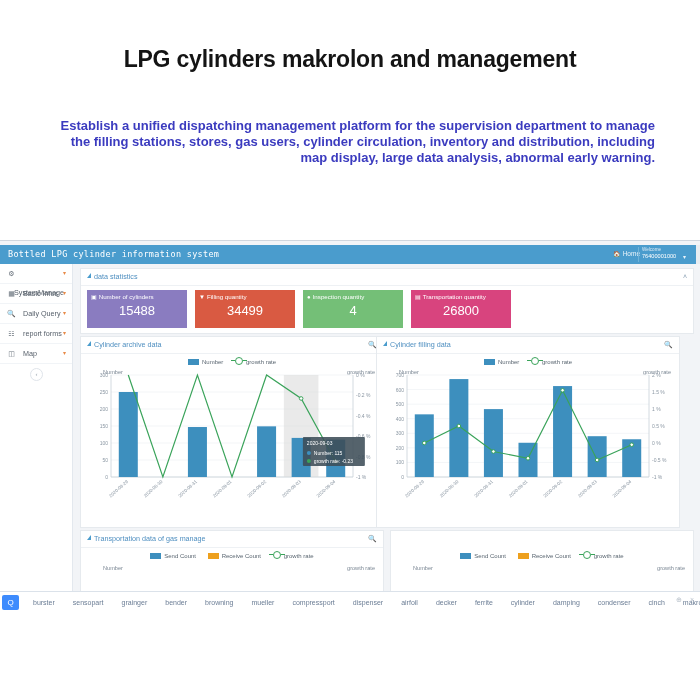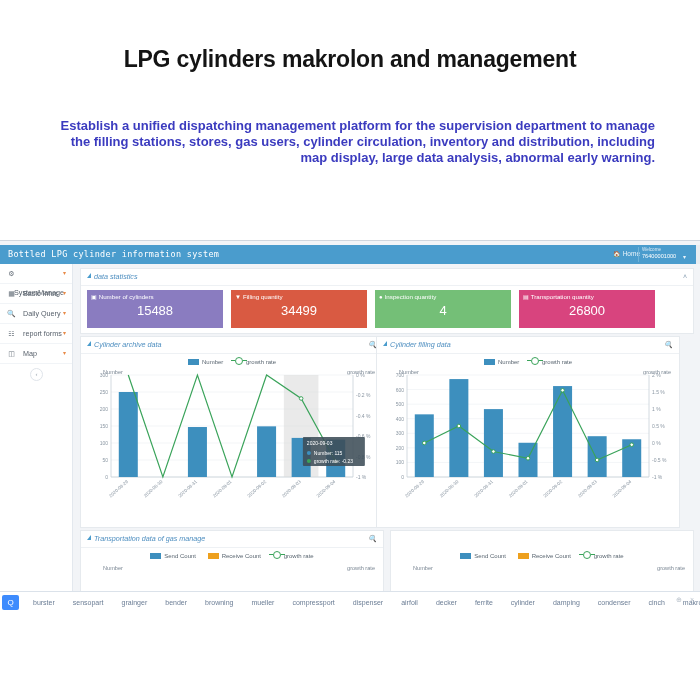--- a/index.html
+++ b/index.html
@@ -65,32 +65,32 @@
     position:absolute;left:30px;top:104px;width:11px;height:11px;border-radius:50%;
     border:1px solid #dfe4ea;color:#9aa4ae;font-size:6px;line-height:10px;text-align:center;
   }
 
   
   #content{position:absolute;left:72px;top:23px;width:628px;height:350px;}
 
   .panel{background:#ffffff;border:1px solid #e6eaee;position:absolute;}
   .panel-head{
     height:16px;line-height:16px;border-bottom:1px solid #eef1f4;
-    font-size:7.2px;color:#4f8fc0;padding-left:6px;position:relative;font-style:italic;
+    font-size:7.2px;color:#4f8fc0;padding-left:6px;position:relative;
   }
   .panel-head .tri{
     display:inline-block;width:0;height:0;margin-right:3px;
     border-left:4px solid transparent;border-bottom:5px solid #4a9ccd;vertical-align:1px;
   }
   .panel-head .act{position:absolute;right:6px;top:0;font-size:7px;color:#8aa0b4;}
 
   
   #stats-panel{left:8px;top:4px;width:612px;height:64px;}
   .cards{position:absolute;left:6px;top:21px;display:flex;gap:8px;}
-  .card{width:100px;height:38px;color:#ffffff;position:relative;padding-left:36px;}
+  .card{width:100px;height:38px;color:#ffffff;position:relative;}
   .card .ctitle{position:absolute;left:4px;top:3px;font-size:6.2px;white-space:nowrap;}
   .card .ctitle .ci{margin-right:2px;font-size:6px;}
   .card .cval{position:absolute;left:0;top:13px;width:100%;text-align:center;font-size:13px;font-weight:300;}
 
   
   #chart1-panel{left:8px;top:72px;width:302px;height:190px;}
   #chart2-panel{left:304px;top:72px;width:302px;height:190px;}
   #chart3-panel{left:8px;top:266px;width:302px;height:82px;}
   #chart4-panel{left:318px;top:266px;width:302px;height:82px;}
 

